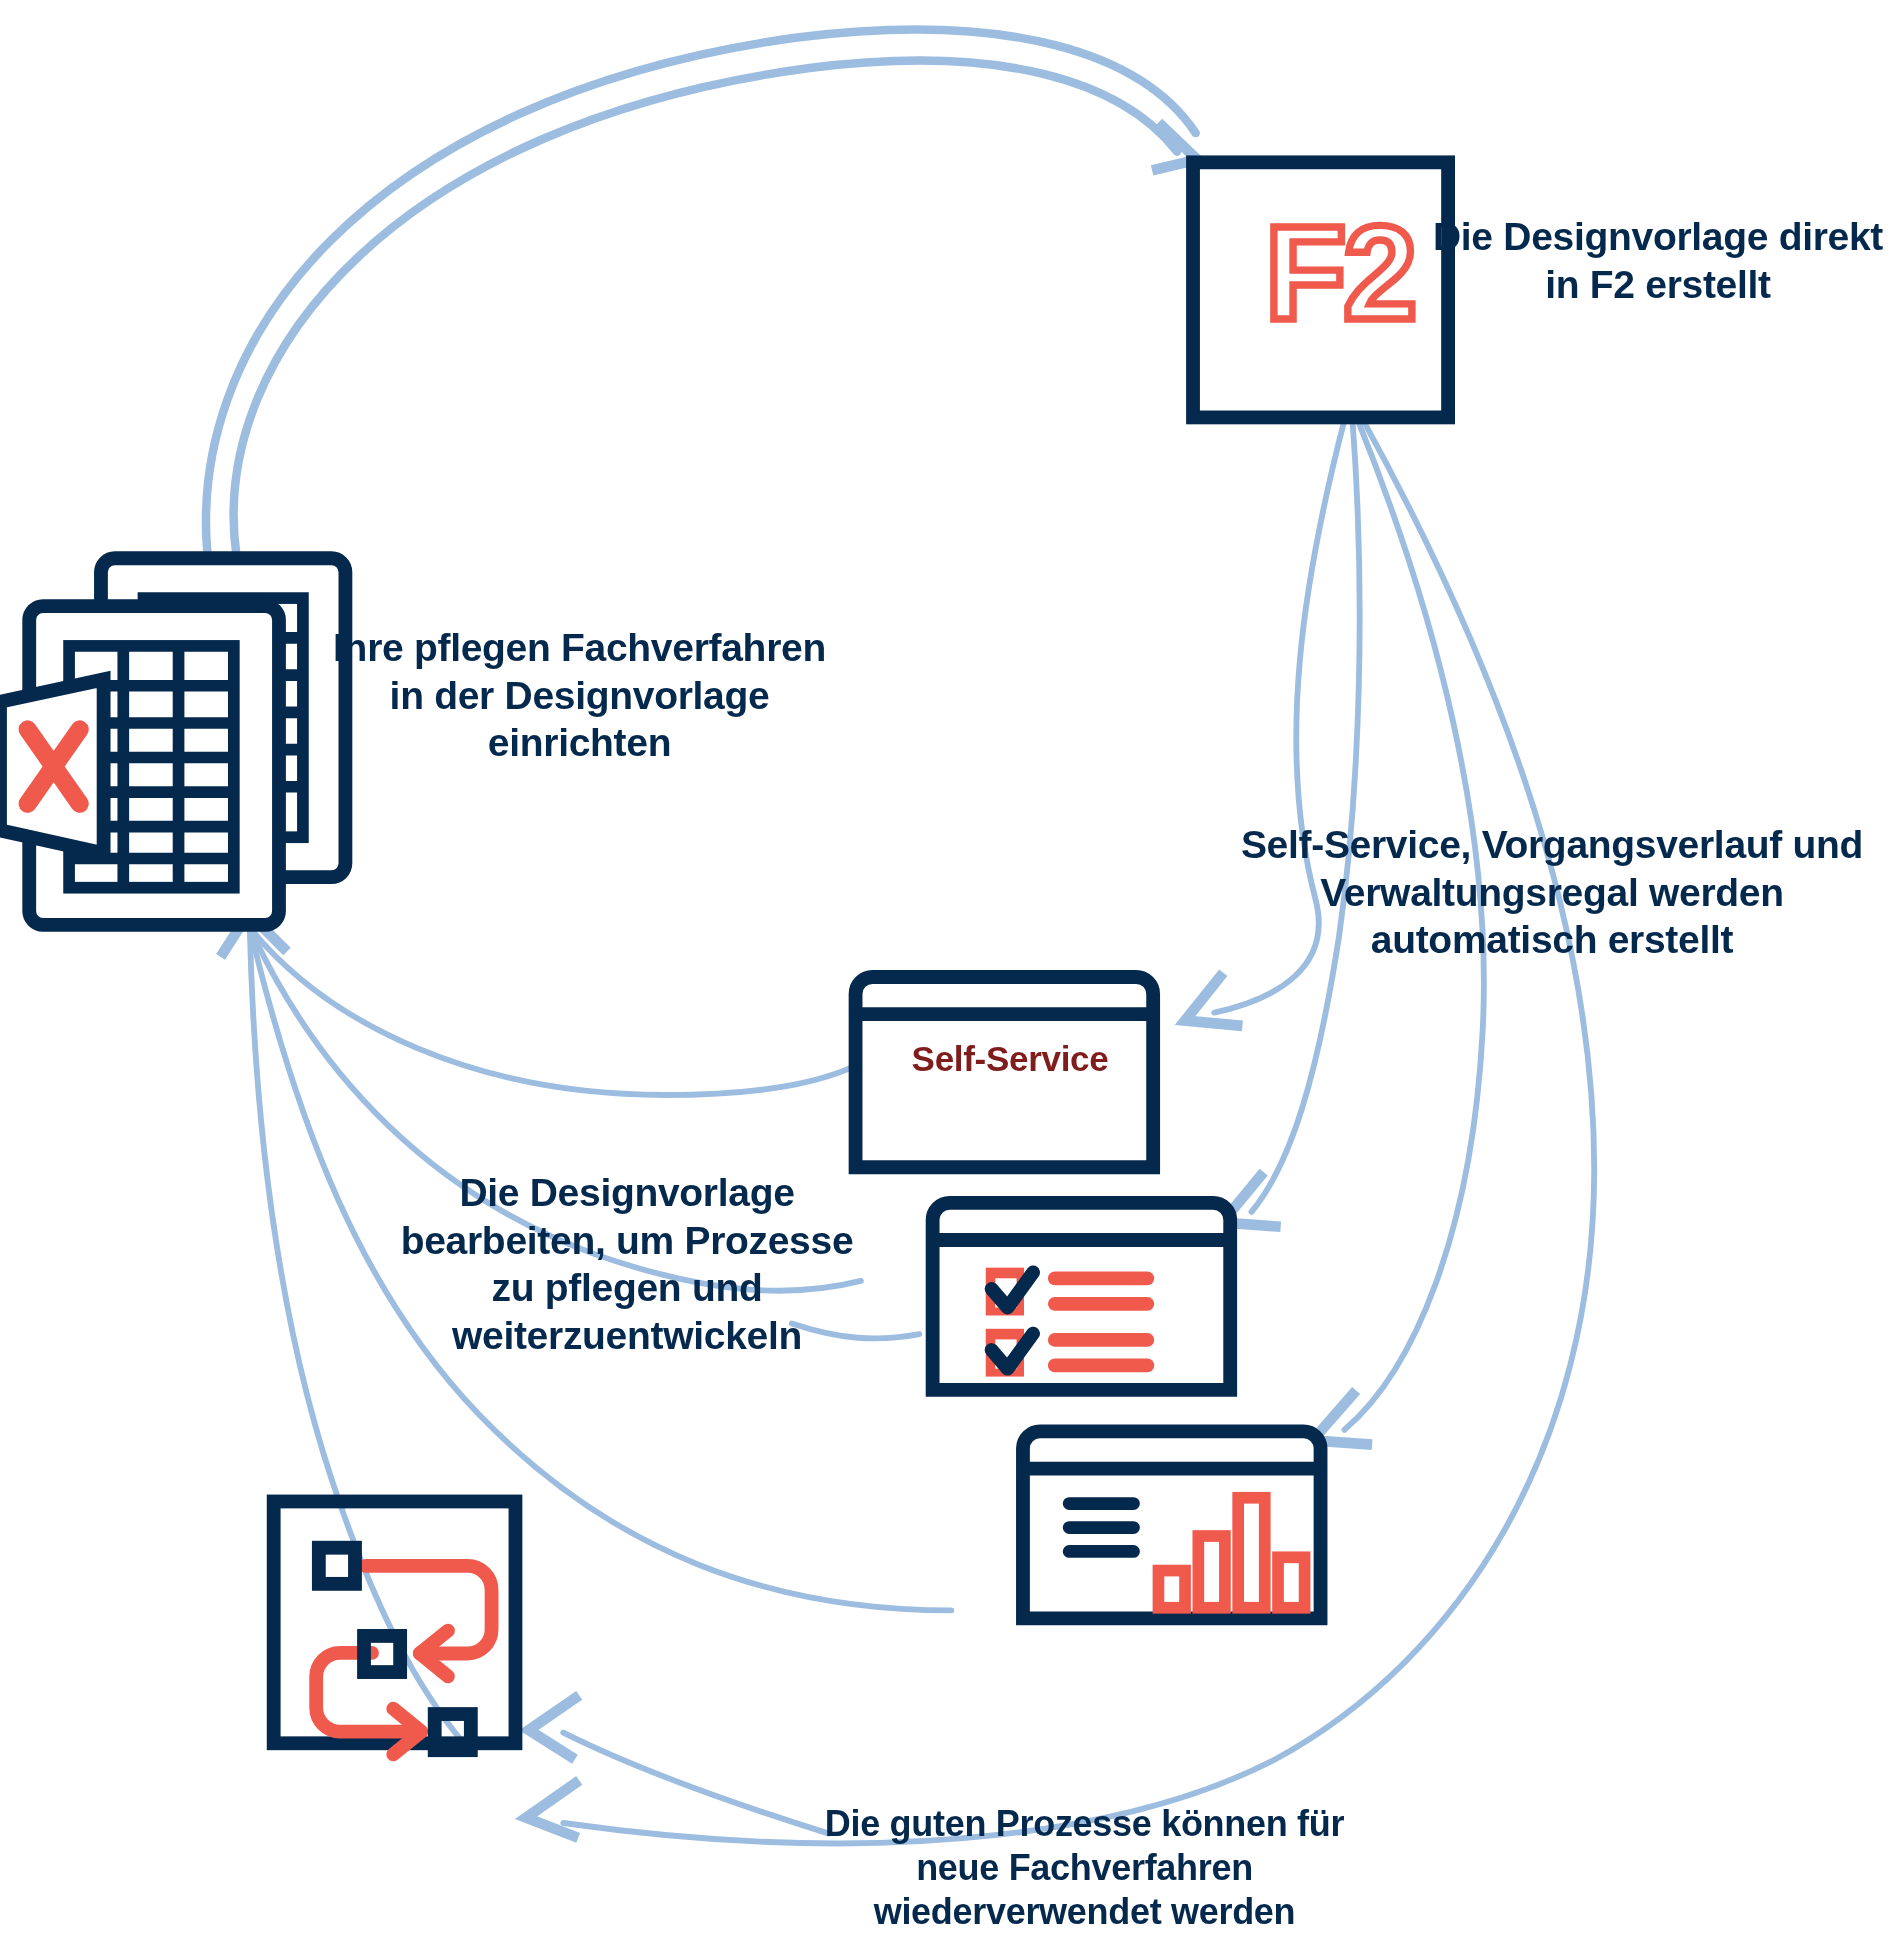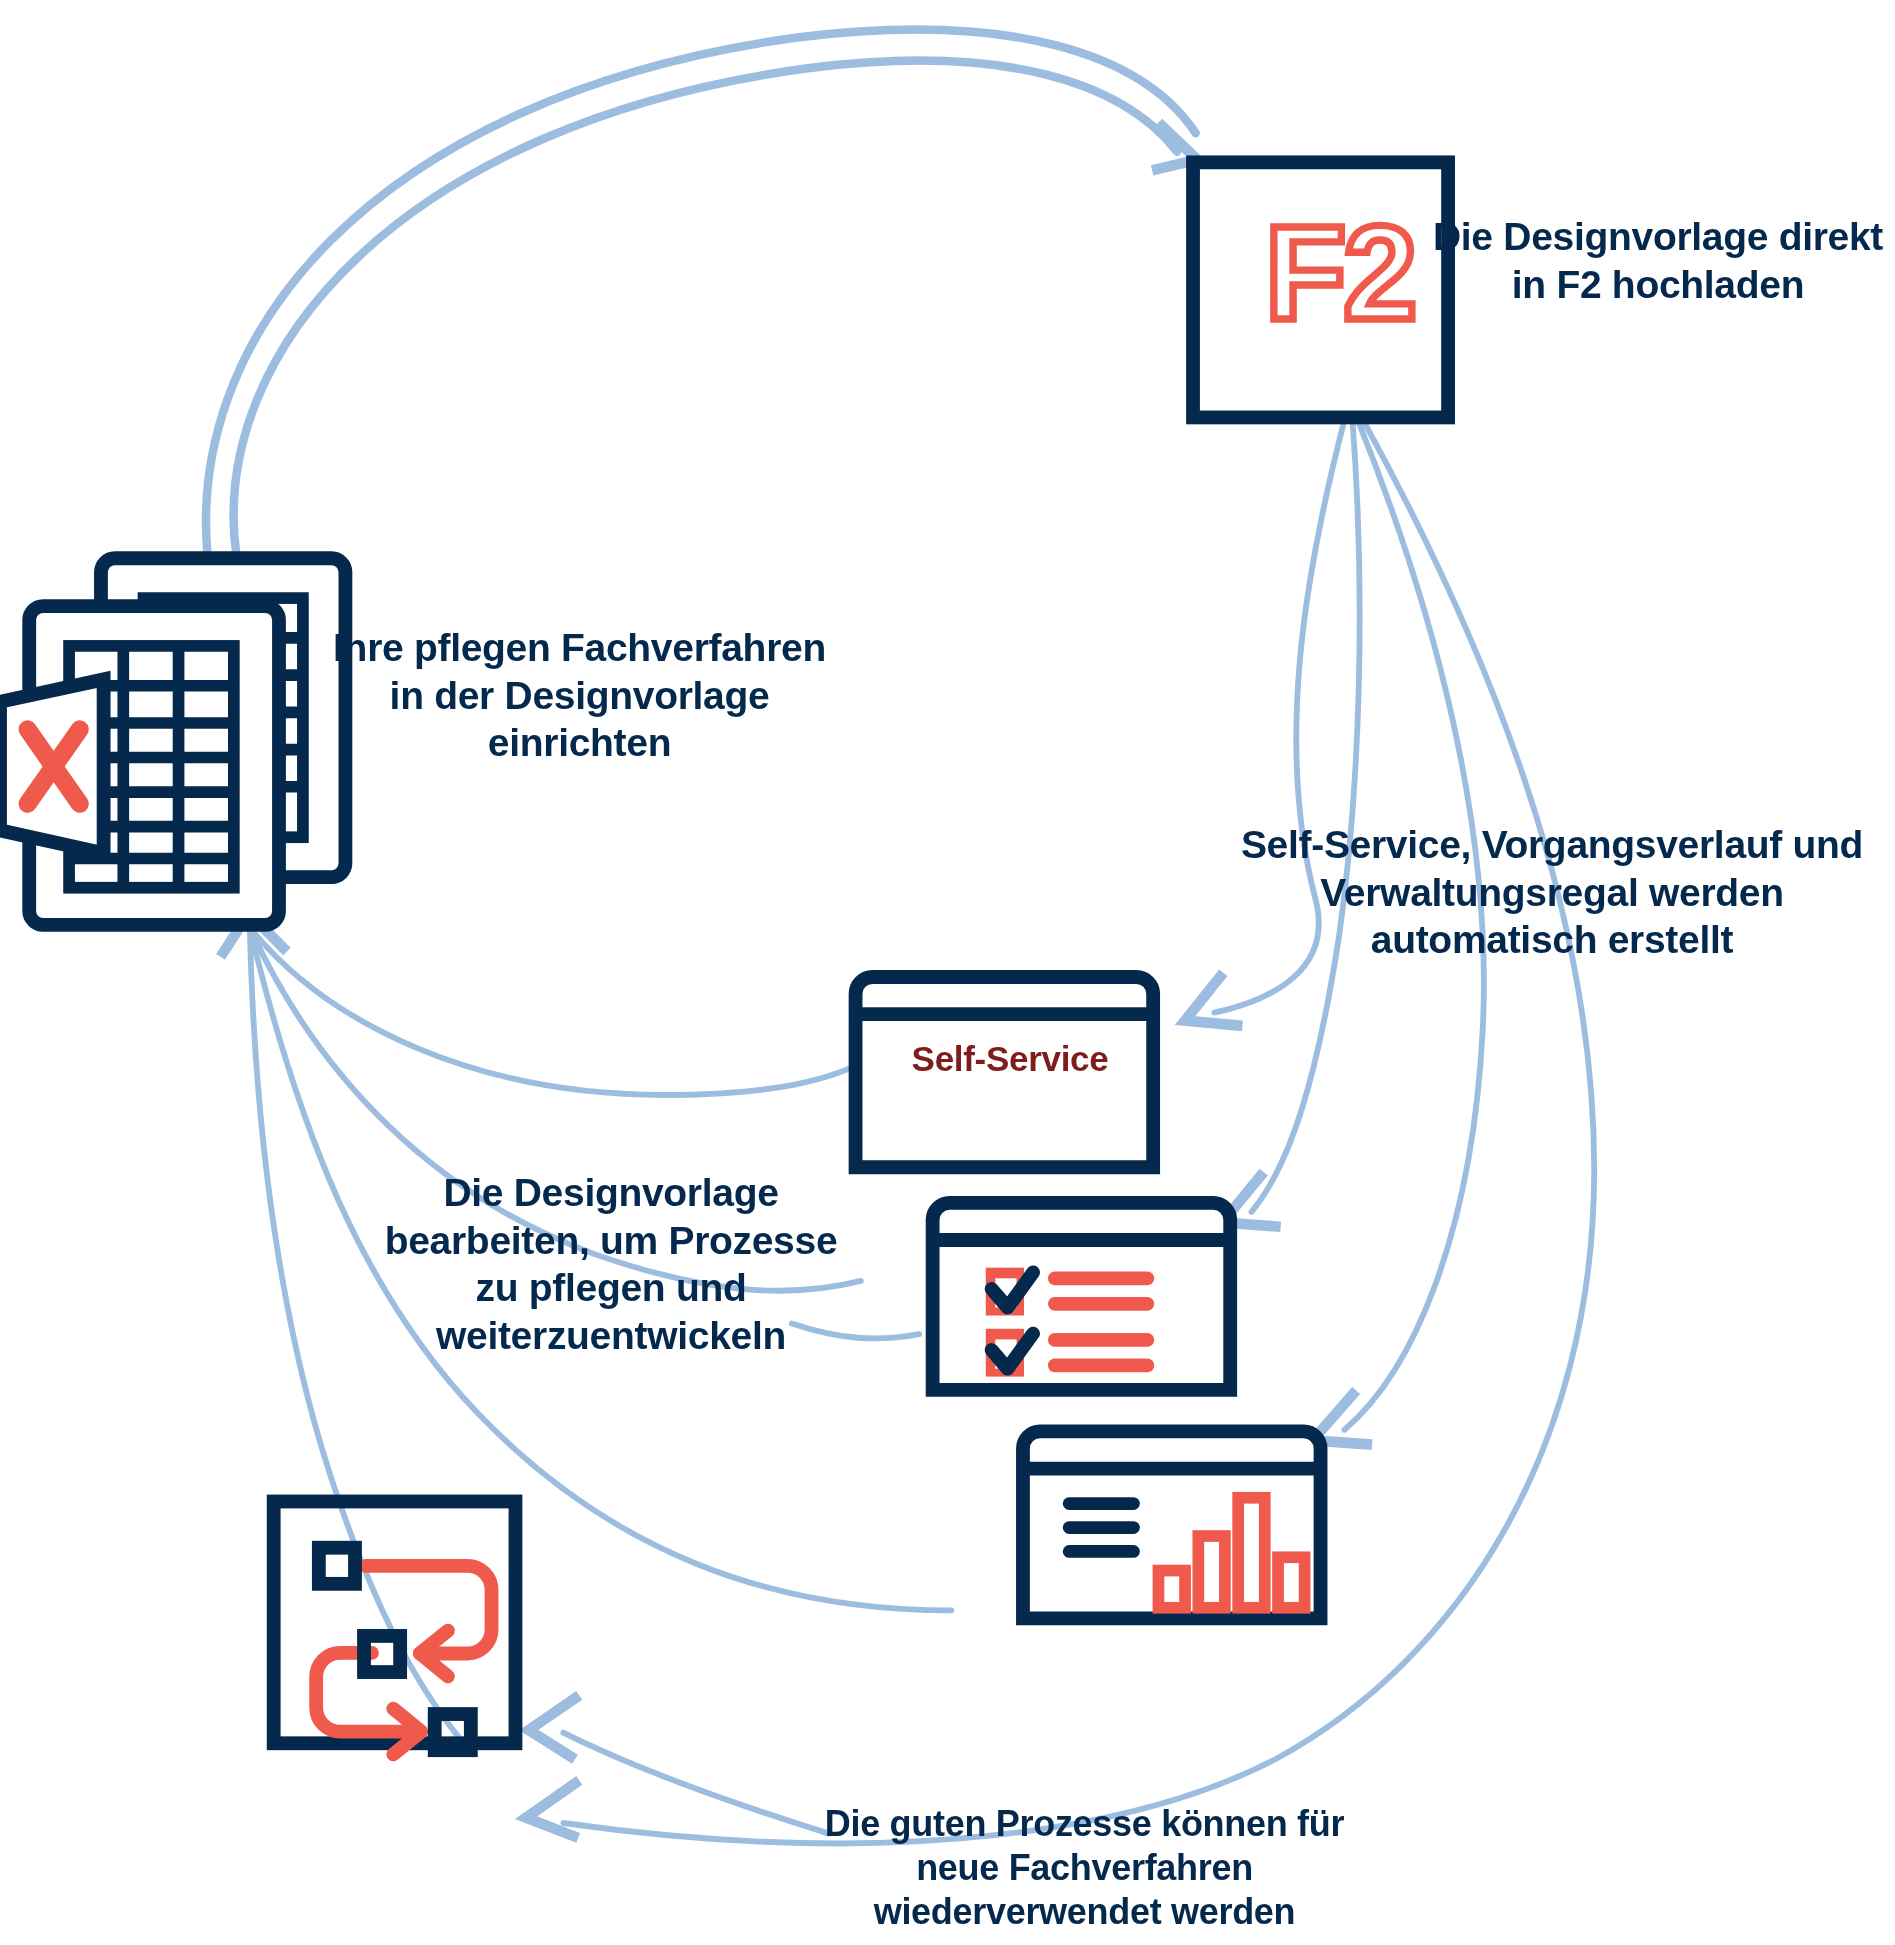--- a/index.html
+++ b/index.html
@@ -16,21 +16,21 @@
     color:#05294d;
     font-weight:bold;
     line-height:1.22;
     text-align:center;
     letter-spacing:-0.3px;
     font-family:"Liberation Sans", sans-serif;
   }
   .cap-f2{left:1424px;top:213px;width:468px;font-size:39px;}
   .cap-excel{left:319px;top:624px;width:521px;font-size:39px;}
   .cap-auto{left:1204px;top:821px;width:696px;font-size:39px;}
-  .cap-edit{left:372px;top:1169px;width:478px;font-size:39px;}
+  .cap-edit{left:388px;top:1169px;width:478px;font-size:39px;}
   .cap-reuse{left:808px;top:1802px;width:553px;font-size:36px;}
 
   .ss-label{
     position:absolute;
     left:861px;top:1039px;width:298px;
     text-align:center;
     color:#7f1d1d;font-weight:bold;font-size:35px;
     letter-spacing:-0.3px;
     font-family:"Liberation Sans", sans-serif;
   }
@@ -191,20 +191,20 @@
       <rect x="600" y="2912" width="68" height="68" fill="none" stroke="#05294d" stroke-width="26"></rect>
       <rect x="685" y="3078" width="68" height="68" fill="none" stroke="#05294d" stroke-width="26"></rect>
       <rect x="818" y="3225" width="68" height="68" fill="none" stroke="#05294d" stroke-width="26"></rect>
     </g>
   </svg>
 
   <div class="f2-label">F2</div>
 
   <div class="ss-label">Self-Service</div>
 
-  <div class="caption cap-f2">Die Designvorlage direkt in F2 hochladen</div>
+  <div class="caption cap-f2">Die Designvorlage direkt in F2 erstellt</div>
   <div class="caption cap-excel">Ihre pflegen Fachverfahren in der Designvorlage einrichten</div>
   <div class="caption cap-auto">Self-Service, Vorgangsverlauf und Verwaltungsregal werden automatisch erstellt</div>
   <div class="caption cap-edit">Die Designvorlage bearbeiten, um Prozesse zu pflegen und weiterzuentwickeln</div>
   <div class="caption cap-reuse">Die guten Prozesse können für neue Fachverfahren wiederverwendet werden</div>
 
 </div>
 
 
 </body></html>

